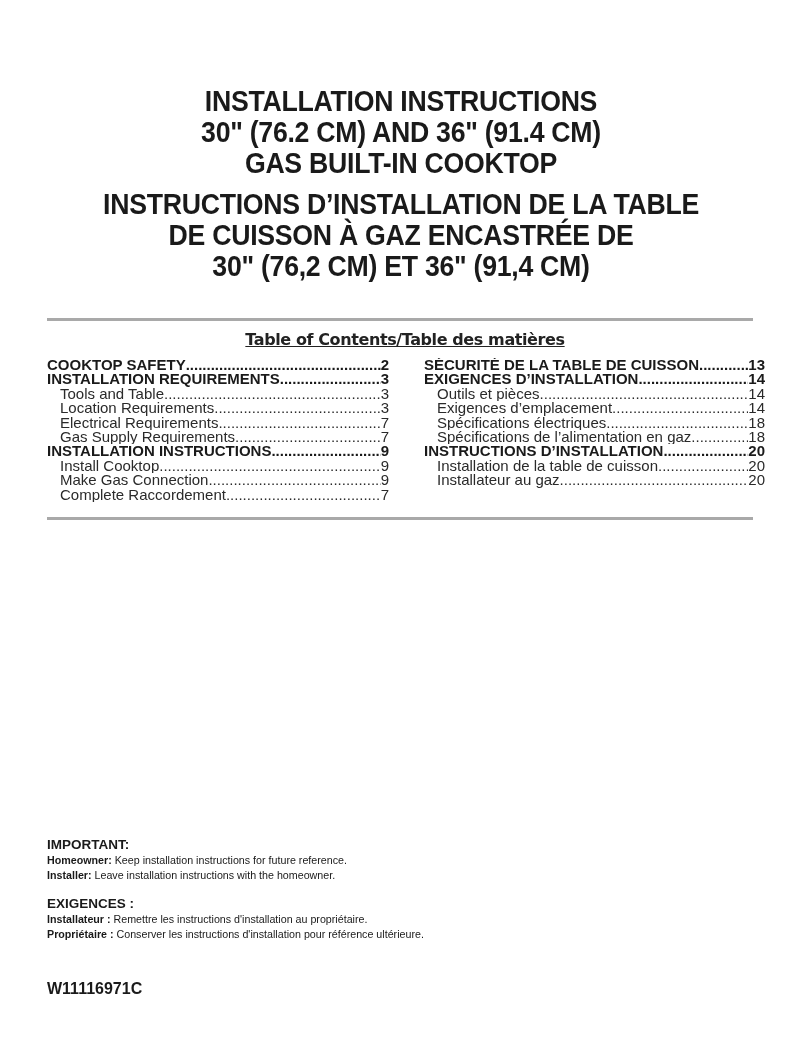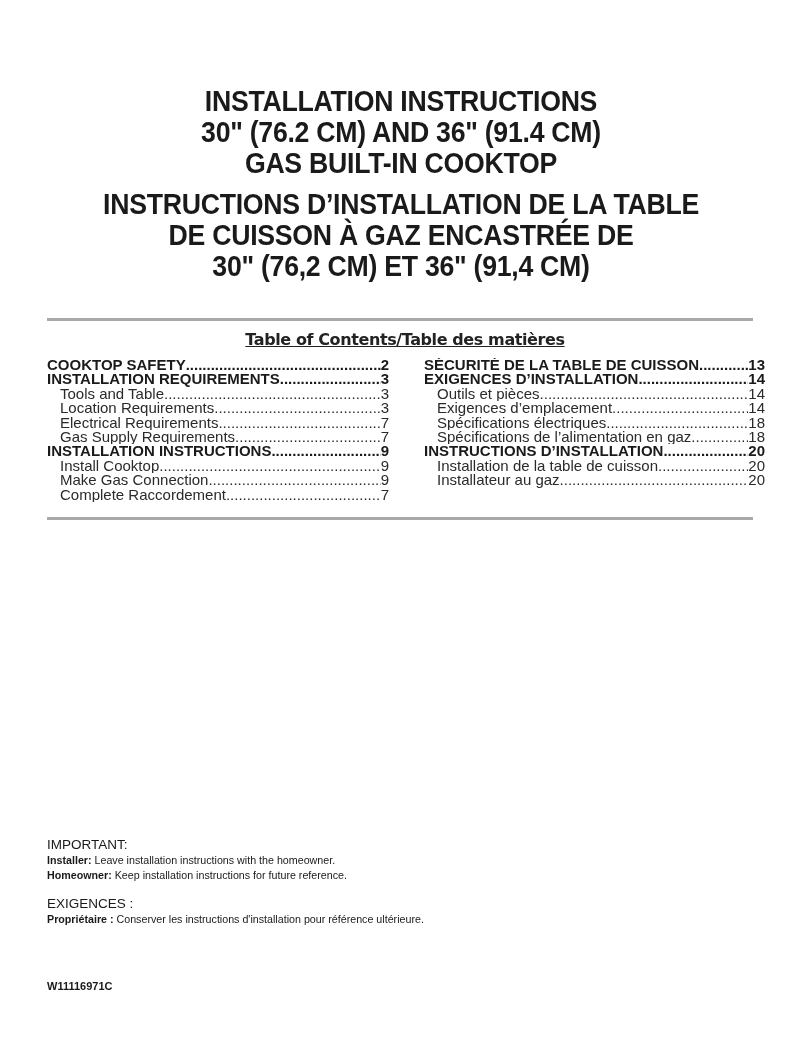--- a/index.html
+++ b/index.html
@@ -17,24 +17,24 @@
     .toc-row { display: flex; align-items: flex-start; font-size: 15px; line-height: 14.4px; white-space: nowrap; overflow: hidden; color: #1a1a1a; }
     .toc-row.main { font-weight: bold; }
     .toc-row.sub { padding-left: 13px; font-weight: normal; color: #2a2a2a; }
     .toc-row .label { flex: 0 0 auto; }
     .toc-row .dots { flex: 1 1 auto; overflow: hidden; white-space: nowrap; }
     .toc-row .dots::after { content: "................................................................................................................................................................................................................................"; }
     .toc-row .page { flex: 0 0 auto; }
     .important { position: absolute; left: 47px; }
     .important.en { top: 837px; }
     .important.fr { top: 896px; }
-    .imp-heading { font-weight: normal; font-size: 13.5px; line-height: 16px; color: #1a1a1a; }
+    .imp-heading { font-weight: bold; font-size: 13.5px; line-height: 16px; color: #1a1a1a; }
     .imp-line { font-size: 10.7px; line-height: 14.6px; color: #1a1a1a; white-space: nowrap; }
     .imp-line .who { font-weight: bold; }
-    .doc-code { position: absolute; left: 47px; top: 980px; font-weight: bold; font-size: 11px; color: #1a1a1a; text-align: right; }
+    .doc-code { position: absolute; left: 47px; top: 980px; font-weight: bold; font-size: 16px; color: #1a1a1a; text-align: right; }
   </style>
 </head>
 <body>
 
 <div class="title-block">
   <div class="title-en">
     <div class="title-line">INSTALLATION INSTRUCTIONS</div>
     <div class="title-line">30" (76.2 CM) AND 36" (91.4 CM)</div>
     <div class="title-line">GAS BUILT-IN COOKTOP</div>
   </div>
@@ -147,22 +147,23 @@
       <span class="label">Installateur au gaz</span>
       <span class="dots"></span>
       <span class="page">20</span>
     </div>
 </div>
 
 <div class="rule bottom"></div>
 
 <div class="important en">
   <div class="imp-heading">IMPORTANT:</div>
+  <div class="imp-line"><span class="who">Homeowner:</span><span> Keep installation instructions for future reference.</span></div>
   <div class="imp-line"><span class="who">Installer:</span><span> Leave installation instructions with the homeowner.</span></div>
-  <div class="imp-line"><span class="who">Homeowner:</span><span> Keep installation instructions for future reference.</span></div>
 </div>
 
 <div class="important fr">
   <div class="imp-heading">EXIGENCES :</div>
+  <div class="imp-line"><span class="who">Installateur :</span><span> Remettre les instructions d'installation au propriétaire.</span></div>
   <div class="imp-line"><span class="who">Propriétaire :</span><span> Conserver les instructions d'installation pour référence ultérieure.</span></div>
 </div>
 
 <div class="doc-code">W11116971C</div>
 
 </body></html>

